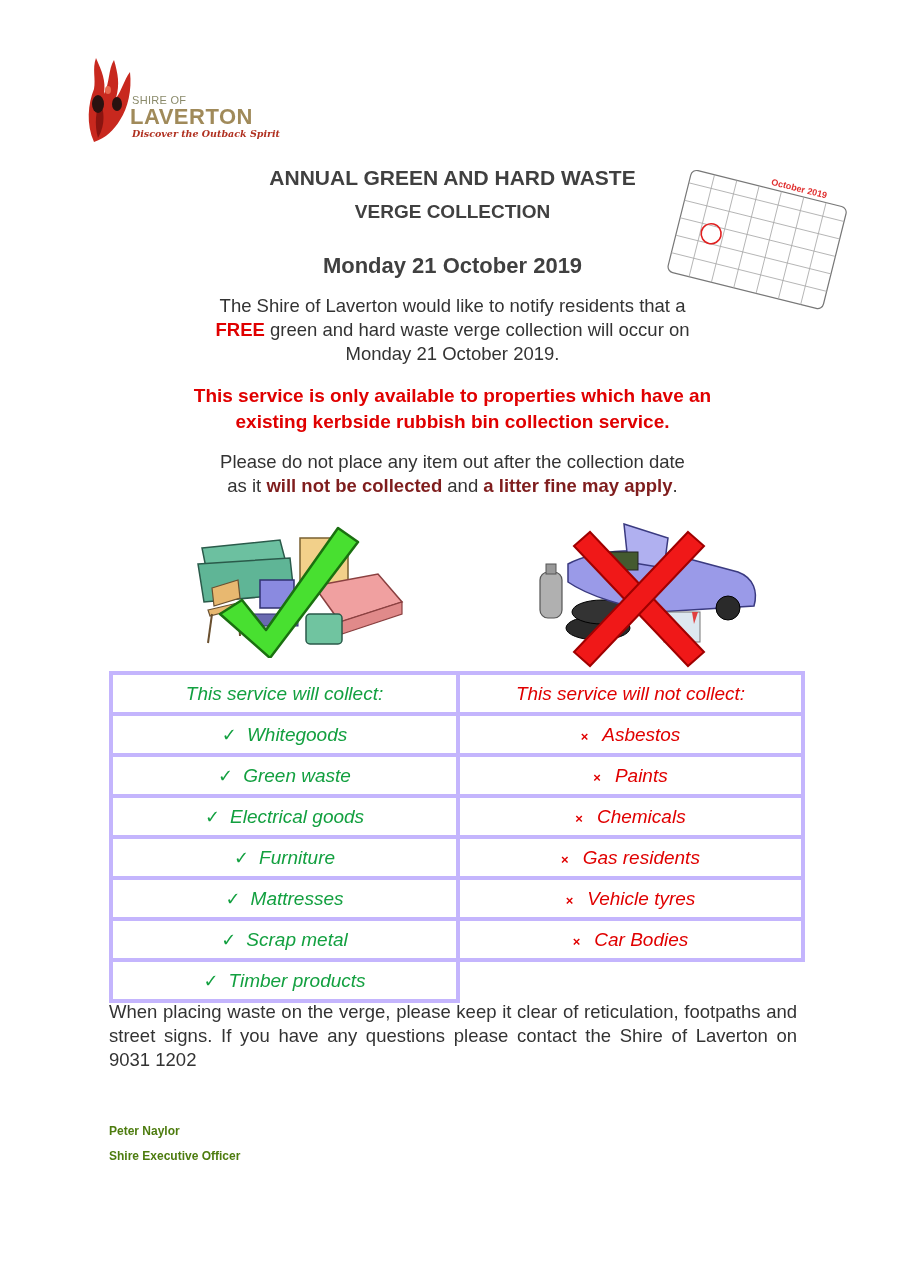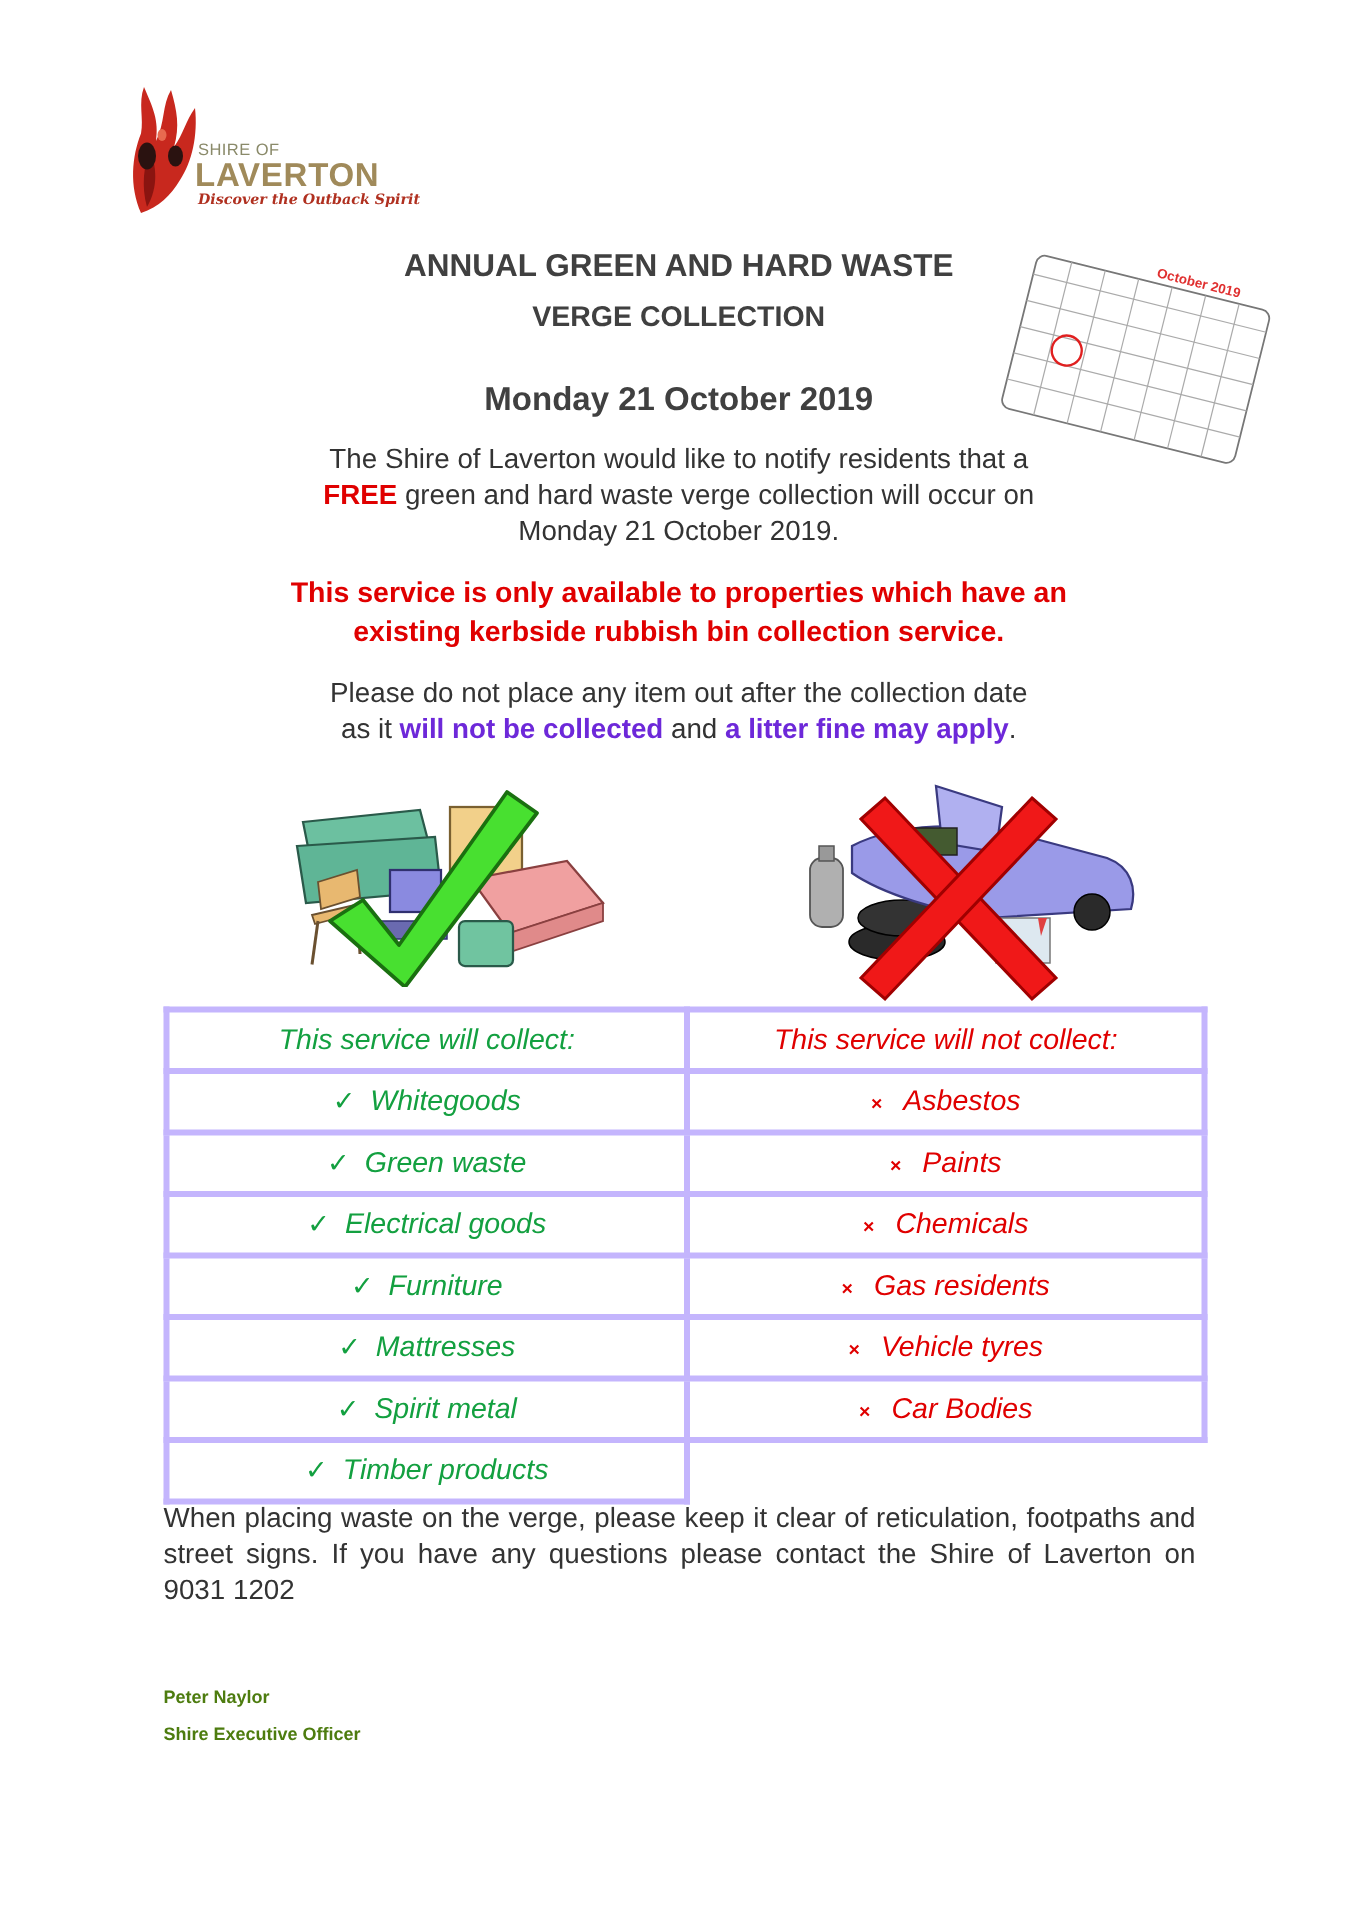--- a/index.html
+++ b/index.html
@@ -11,21 +11,21 @@
   .logo-text3 { position:absolute; left:48px; top:74px; font-size:9.5px; font-style:italic; font-weight:bold; color:#b03020; font-family:"DejaVu Serif", serif; white-space:nowrap; }
   .title { left:0; width:905px; text-align:center; font-weight:bold; color:#404040; }
   .t1 { top:166px; font-size:21px; }
   .t2 { top:201px; font-size:19px; }
   .t3 { top:253px; font-size:22px; }
   .para { left:100px; width:705px; text-align:center; font-size:18.5px; line-height:24px; color:#333; }
   .p1 { top:294px; }
   .free { color:#e00000; font-weight:bold; }
   .red-note { left:100px; width:705px; text-align:center; font-size:19px; line-height:26px; font-weight:bold; color:#e00000; top:383px; }
   .p2 { top:450px; }
-  .p2 b { color:#6d28d9; }
+  .p2 b { color:#7f1d1d; }
   .calendar { left:665px; top:165px; width:185px; height:150px; }
   .img-ok { left:190px; top:518px; width:220px; height:140px; }
   .img-no { left:528px; top:512px; width:240px; height:160px; }
   table.waste { position:absolute; left:109px; top:671px; border-collapse:collapse; font-style:italic; font-size:19px; }
   table.waste td { border:4px solid #c4b5fd; height:37px; text-align:center; padding:0; }
   table.waste td.col1 { width:343px; }
   table.waste td.col2 { width:341px; }
   .hdr-ok { color:#13a040; }
   .hdr-no { color:#e00000; }
   .ok { color:#13a040; }
@@ -166,21 +166,21 @@
   </tr>
   <tr>
     <td class="ok"><span class="tick">✓</span><span>Furniture</span></td>
     <td class="no"><span class="cross">×</span><span>Gas residents</span></td>
   </tr>
   <tr>
     <td class="ok"><span class="tick">✓</span><span>Mattresses</span></td>
     <td class="no"><span class="cross">×</span><span>Vehicle tyres</span></td>
   </tr>
   <tr>
-    <td class="ok"><span class="tick">✓</span><span>Spirit metal</span></td>
+    <td class="ok"><span class="tick">✓</span><span>Scrap metal</span></td>
     <td class="no"><span class="cross">×</span><span>Car Bodies</span></td>
   </tr>
   <tr>
     <td class="ok"><span class="tick">✓</span><span>Timber products</span></td>
     <td class="empty"></td>
   </tr>
 </tbody>
   </table>
 
 <div class="abs closing">When placing waste on the verge, please keep it clear of reticulation, footpaths and street signs. If you have any questions please contact the Shire of Laverton on 9031 1202</div>

